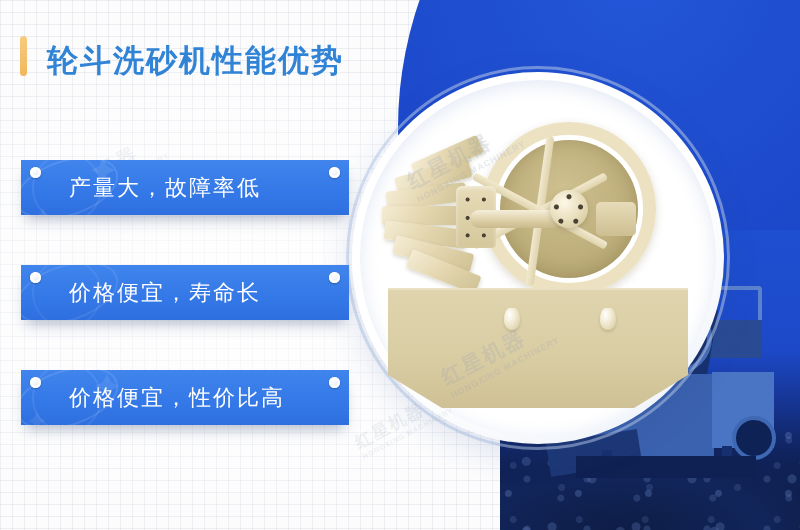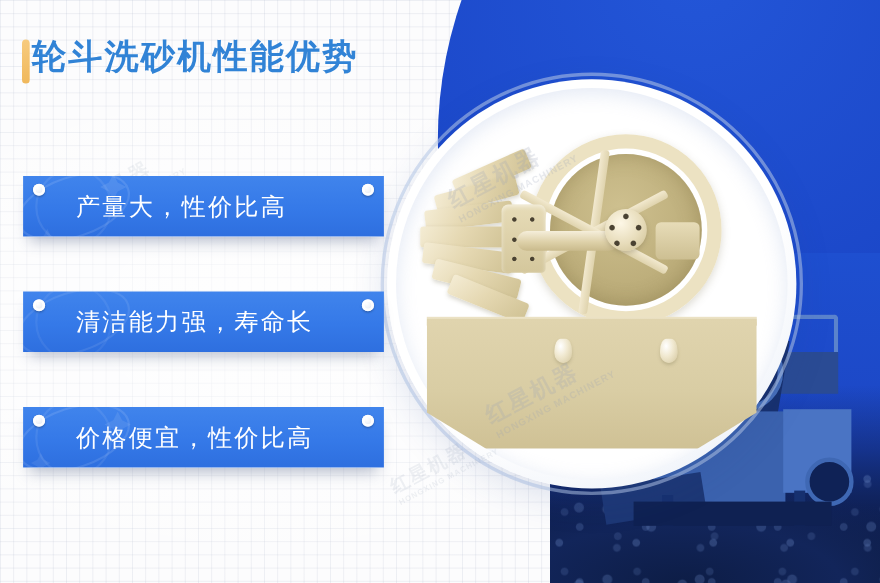--- a/index.html
+++ b/index.html
@@ -258,22 +258,22 @@
     left: 178px; top: 84px; width: 40px; height: 34px;
     background: linear-gradient(to bottom, #e7dcb8, #cdbf92);
     border-radius: 5px;
   }
 
   
   .title-row {
     position: absolute;
     left: 20px; top: 36px;
     display: flex;
-    align-items: flex-start;
-    gap: 2px;
+    align-items: flex-end;
+    gap: 20px;
   }
   .title-bar {
     width: 7px; height: 40px;
     background: linear-gradient(to bottom, #f7cb7e, #f0b85c);
     border-radius: 4px;
   }
   .title-text {
     font-size: 31px;
     font-weight: bold;
     color: #3183d6;
@@ -430,31 +430,31 @@
 
     <div class="banner">
       <svg class="banner-deco" viewBox="0 0 150 92" fill="none">
         <ellipse cx="60" cy="46" rx="52" ry="27" stroke="#ffffff" stroke-opacity=".22" stroke-width="2" transform="rotate(-18 60 46)"></ellipse>
         <ellipse cx="60" cy="46" rx="34" ry="34" stroke="#ffffff" stroke-opacity=".16" stroke-width="2"></ellipse>
         <path d="M96 16 l4 8 8 4 -8 4 -4 8 -4 -8 -8 -4 8 -4z" fill="#ffffff" fill-opacity=".20"></path>
         <path d="M36 66 l3 6 6 3 -6 3 -3 6 -3 -6 -6 -3 6 -3z" fill="#ffffff" fill-opacity=".16"></path>
       </svg>
       <div class="rivet left"></div>
       <div class="rivet right"></div>
-      <div class="banner-text">产量大，性价比高</div>
+      <div class="banner-text">产量大，故障率低</div>
     </div>
 
     <div class="banner">
       <svg class="banner-deco" viewBox="0 0 150 92" fill="none">
         <ellipse cx="60" cy="46" rx="52" ry="27" stroke="#ffffff" stroke-opacity=".18" stroke-width="2" transform="rotate(-18 60 46)"></ellipse>
         <ellipse cx="60" cy="46" rx="34" ry="34" stroke="#ffffff" stroke-opacity=".13" stroke-width="2"></ellipse>
       </svg>
       <div class="rivet left"></div>
       <div class="rivet right"></div>
-      <div class="banner-text">清洁能力强，寿命长</div>
+      <div class="banner-text">价格便宜，寿命长</div>
     </div>
 
     <div class="banner">
       <svg class="banner-deco" viewBox="0 0 150 92" fill="none">
         <ellipse cx="60" cy="46" rx="52" ry="27" stroke="#ffffff" stroke-opacity=".22" stroke-width="2" transform="rotate(-18 60 46)"></ellipse>
         <ellipse cx="60" cy="46" rx="34" ry="34" stroke="#ffffff" stroke-opacity=".16" stroke-width="2"></ellipse>
         <path d="M100 22 l4 8 8 4 -8 4 -4 8 -4 -8 -8 -4 8 -4z" fill="#ffffff" fill-opacity=".18"></path>
         <path d="M30 60 l3 6 6 3 -6 3 -3 6 -3 -6 -6 -3 6 -3z" fill="#ffffff" fill-opacity=".15"></path>
       </svg>
       <div class="rivet left"></div>

